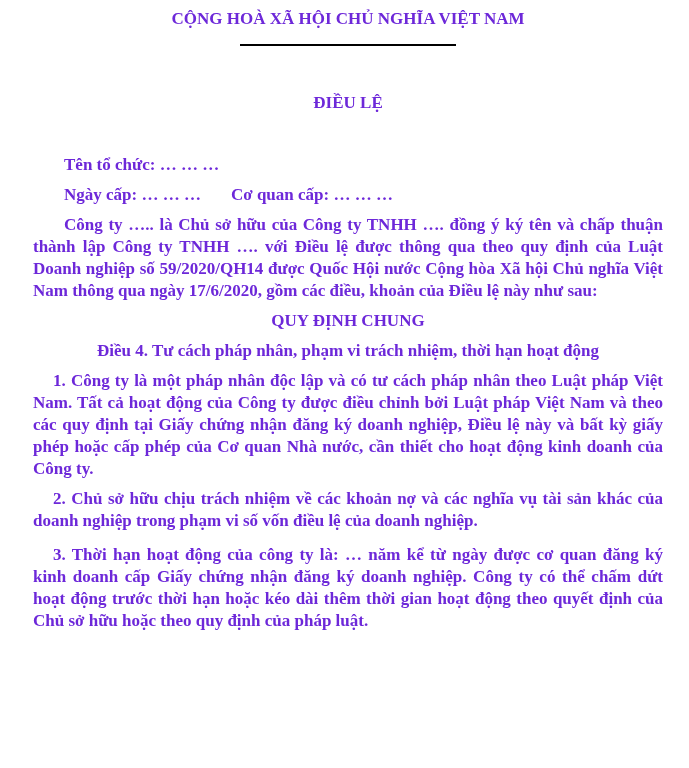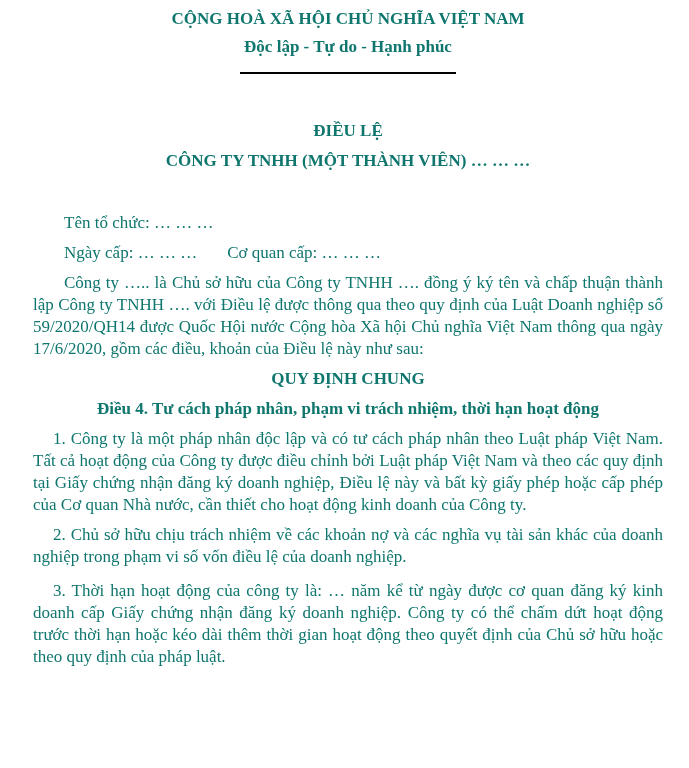--- a/index.html
+++ b/index.html
@@ -8,26 +8,26 @@
     background: #ffffff;
   }
   .page {
     position: relative;
     width: 689px;
     height: 768px;
     box-sizing: border-box;
     padding: 8px 26px 0 33px;
     overflow: hidden;
     background: #ffffff;
-    color: #0f766e;
+    color: #6d28d9;
     font-family: "Liberation Serif", "DejaVu Serif", serif;
     font-size: 17px;
     line-height: 22px;
   }
-  p { margin: 0; }
+  p { margin: 0; font-weight: bold; }
   .center { text-align: center; }
   .b { font-weight: bold; }
 
   .motto { margin-top: 6px; }
   .header-rule {
     width: 216px;
     border: none;
     border-top: 2px solid #000;
     margin: 14px auto 0 auto;
   }
@@ -57,27 +57,25 @@
   .chapter-title { margin-top: 8px; }
   .article-heading { margin-top: 8px; }
 </style>
 </head>
 <body>
 
 <div class="page">
 
   <p class="center b">CỘNG HOÀ XÃ HỘI CHỦ NGHĨA VIỆT NAM</p>
 
-  <p class="center b motto">Độc lập - Tự do - Hạnh phúc</p>
 
   <hr class="header-rule">
 
   <p class="center b doc-type">ĐIỀU LỆ</p>
 
-  <p class="center b company-title">CÔNG TY TNHH (MỘT THÀNH VIÊN) … … …</p>
 
   <div class="fields">
     <p class="field">Tên tổ chức: … … …</p>
     <p class="field">
       <span>Ngày cấp: … … …</span><span class="authority-gap">Cơ quan cấp: … … …</span>
     </p>
   </div>
 
   <p class="para">Công ty ….. là Chủ sở hữu của Công ty TNHH …. đồng ý ký tên và chấp thuận thành lập Công ty TNHH …. với Điều lệ được thông qua theo quy định của Luật Doanh nghiệp số 59/2020/QH14 được Quốc Hội nước Cộng hòa Xã hội Chủ nghĩa Việt Nam thông qua ngày 17/6/2020, gồm các điều, khoản của Điều lệ này như sau:</p>
 

